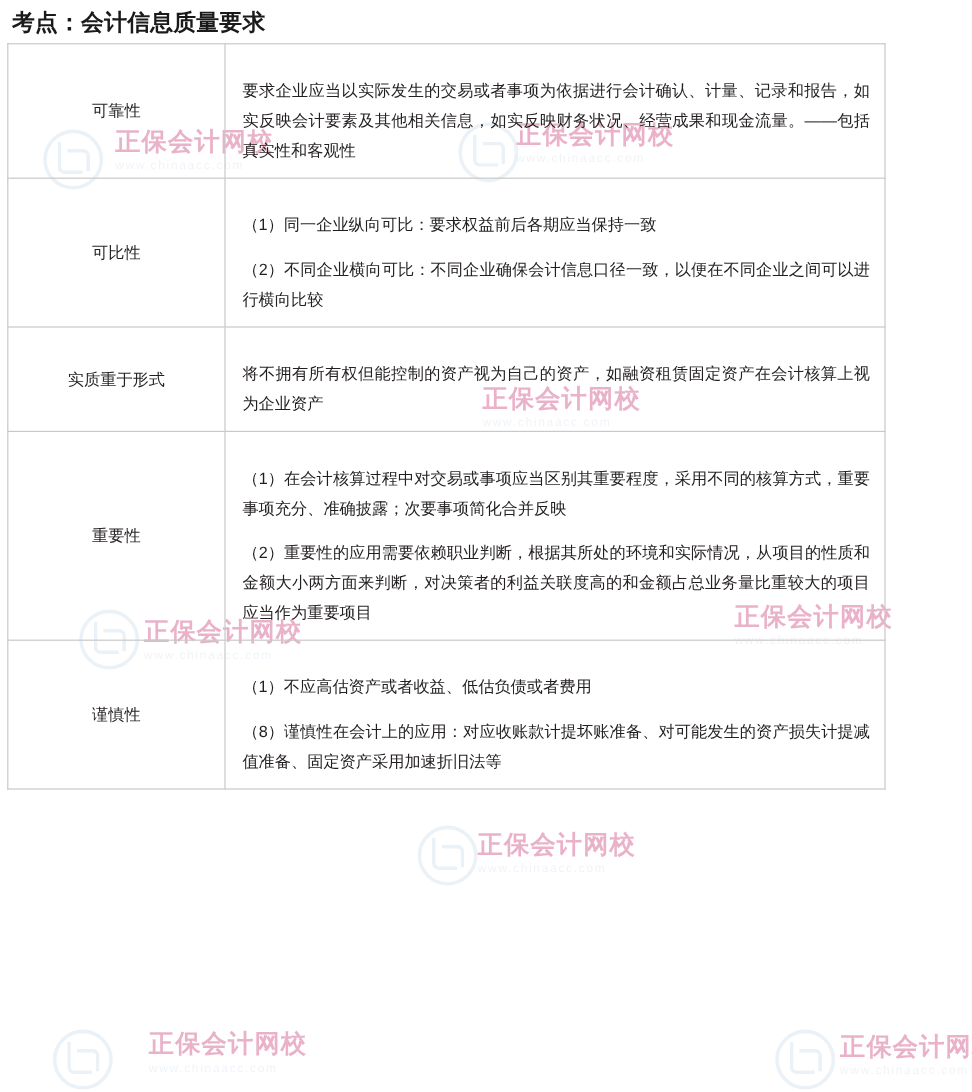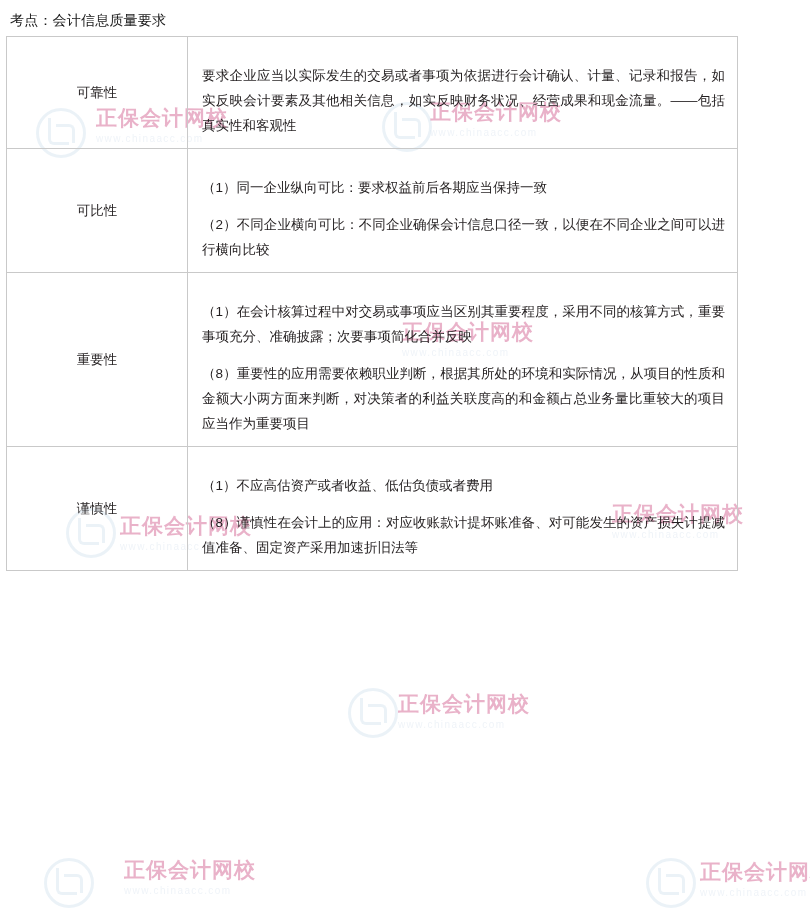--- a/index.html
+++ b/index.html
@@ -16,22 +16,22 @@
     overflow: hidden;
   }
   .page {
     position: relative;
     width: 810px;
     height: 910px;
     box-sizing: border-box;
     padding: 8px 6px 0 6px;
   }
   .doc-title {
-    font-size: 14px;
-    font-weight: normal;
+    font-size: 19px;
+    font-weight: bold;
     line-height: 20px;
     padding: 2px 0 6px 4px;
     letter-spacing: 0.2px;
     color: #1a1a1a;
   }
   table.kp-table {
     border-collapse: collapse;
     width: 732px;
     table-layout: fixed;
     border: 1px solid #c9c9c9;
@@ -184,24 +184,30 @@
         </td>
       </tr>
       <tr>
         <td class="term">可比性</td>
         <td class="desc">
           <p class="para">（1）同一企业纵向可比：要求权益前后各期应当保持一致</p>
           <p class="para">（2）不同企业横向可比：不同企业确保会计信息口径一致，以便在不同企业之间可以进行横向比较</p>
         </td>
       </tr>
       <tr>
+        <td class="term">实质重于形式</td>
+        <td class="desc">
+          <p class="para">将不拥有所有权但能控制的资产视为自己的资产，如融资租赁固定资产在会计核算上视为企业资产</p>
+        </td>
+      </tr>
+      <tr>
         <td class="term">重要性</td>
         <td class="desc">
           <p class="para">（1）在会计核算过程中对交易或事项应当区别其重要程度，采用不同的核算方式，重要事项充分、准确披露；次要事项简化合并反映</p>
-          <p class="para">（8）重要性的应用需要依赖职业判断，根据其所处的环境和实际情况，从项目的性质和金额大小两方面来判断，对决策者的利益关联度高的和金额占总业务量比重较大的项目应当作为重要项目</p>
+          <p class="para">（2）重要性的应用需要依赖职业判断，根据其所处的环境和实际情况，从项目的性质和金额大小两方面来判断，对决策者的利益关联度高的和金额占总业务量比重较大的项目应当作为重要项目</p>
         </td>
       </tr>
       <tr>
         <td class="term">谨慎性</td>
         <td class="desc">
           <p class="para">（1）不应高估资产或者收益、低估负债或者费用</p>
           <p class="para">（8）谨慎性在会计上的应用：对应收账款计提坏账准备、对可能发生的资产损失计提减值准备、固定资产采用加速折旧法等</p>
         </td>
       </tr>
     </tbody>

